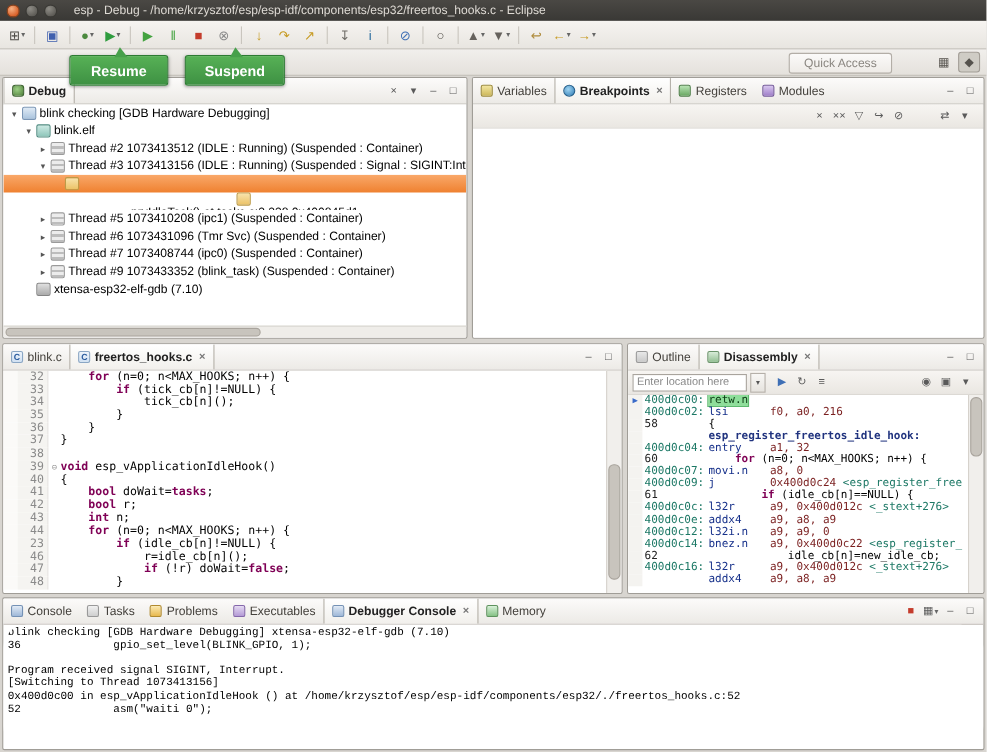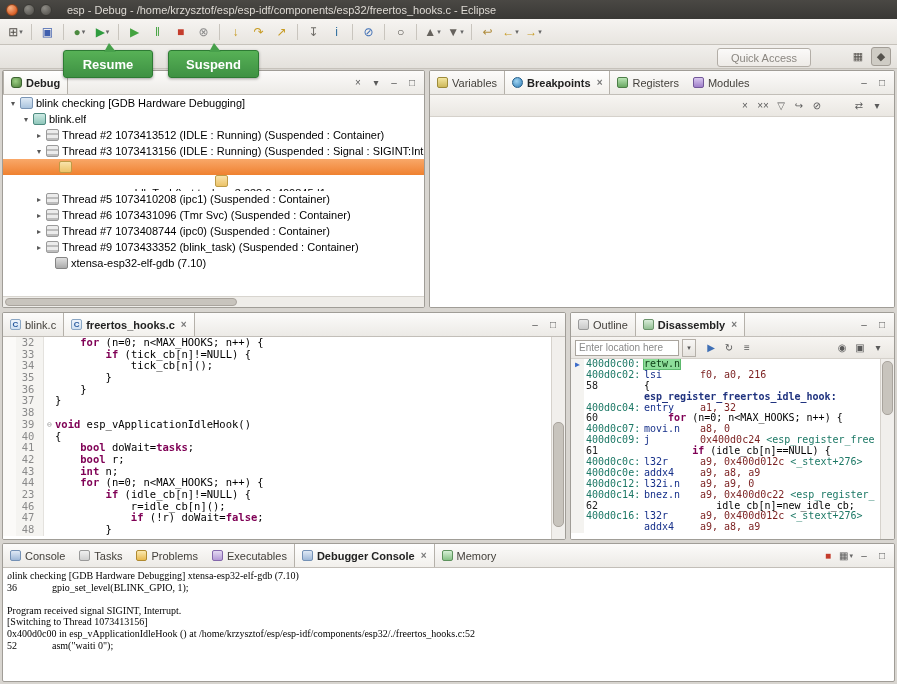--- a/index.html
+++ b/index.html
@@ -79,21 +79,21 @@
   #bp-view{left:429px;top:70px;width:466px;height:238px;}
   .bp-toolbar{height:21px;background:linear-gradient(#f7f5f2,#eae7e2);border-bottom:1px solid #d5d1cb;display:flex;align-items:center;justify-content:flex-end;padding:0 5px;gap:2px;}
   .bp-gap{width:14px;}
   .bp-body{position:absolute;top:46px;left:0;right:0;bottom:0;background:#fff;}
 
   
   #editor-view{left:2px;top:312px;width:564px;height:228px;}
   .editor-body{position:absolute;top:24px;left:0;right:13px;bottom:0;background:#fff;font-family:"DejaVu Sans Mono",monospace;font-size:10.5px;overflow:hidden;}
   .code-row{display:flex;height:11.7px;line-height:11.7px;white-space:pre;}
   .icon-ruler{width:13px;background:#fbfaf8;flex:0 0 auto;}
-  .lnum{width:24px;text-align:center;color:#8a8a8a;background:#f5f4f1;padding-right:3px;flex:0 0 auto;}
+  .lnum{width:24px;text-align:right;color:#8a8a8a;background:#f5f4f1;padding-right:3px;flex:0 0 auto;}
   .fold{width:11px;color:#9a9a9a;font-size:8px;text-align:center;border-left:1px solid #e4e2de;flex:0 0 auto;}
   .code{flex:1;color:#000;}
   .kw{color:#7f0055;font-weight:bold;}
   .vscroll{position:absolute;right:0;top:24px;bottom:0;width:13px;background:#f1efec;border-left:1px solid #d6d2cc;}
   .vthumb{position:absolute;left:1px;right:1px;background:#c8c4bd;border:1px solid #a9a49d;border-radius:5px;box-sizing:border-box;}
 
   
   #disasm-view{left:570px;top:312px;width:325px;height:228px;}
   .disasm-toolbar{height:21px;background:linear-gradient(#f7f5f2,#eae7e2);border-bottom:1px solid #d5d1cb;display:flex;align-items:center;padding:0 4px;gap:3px;}
   .loc-input{width:96px;height:14px;font-size:10px;color:#222;border:1px solid #a9a49d;background:#fff;padding:0 3px;font-family:"Liberation Sans",sans-serif;}
@@ -108,21 +108,21 @@
   .d-num{color:#222;}
   .d-mn{width:56px;flex:0 0 auto;color:#16308a;}
   .pc-high{background:#8ede9a;outline:1px solid #5cb96d;color:#0c3c14;}
   .d-op{color:#7a1f1f;}
   .d-sym{color:#1c7865;}
   .d-label{color:#20337f;font-weight:bold;}
   .d-srccode{color:#000;}
 
   
   #console-view{left:2px;top:543px;width:893px;height:139px;}
-  .console-body{position:absolute;top:24px;left:0;right:0;bottom:0;background:#fff;font-family:Liberation Serif, serif;font-size:10px;line-height:11.6px;padding:2px 4px;white-space:pre;color:#000;overflow:hidden;border-radius:21px;}
+  .console-body{position:absolute;top:24px;left:0;right:0;bottom:0;background:#fff;font-family:Liberation Mono, monospace;font-size:10px;line-height:11.6px;padding:2px 4px;white-space:pre;color:#000;overflow:hidden;border-radius:21px;}
 </style>
 </head>
 <body>
 
 <div id="app">
 
   <div class="titlebar">
     <span class="wbtn close"></span>
     <span class="wbtn gray"></span>
     <span class="wbtn gray"></span>
@@ -287,21 +287,21 @@
         <div class="tree-row" style="padding-left: 30px;">
           <span class="expander">▸</span>
           <span class="node-icon thread-icon"></span>
           <span class="tree-label">Thread #7 1073408744 (ipc0) (Suspended : Container)</span>
         </div>
         <div class="tree-row" style="padding-left: 30px;">
           <span class="expander">▸</span>
           <span class="node-icon thread-icon"></span>
           <span class="tree-label">Thread #9 1073433352 (blink_task) (Suspended : Container)</span>
         </div>
-        <div class="tree-row" style="padding-left: 17px; margin-left: 22px;">
+        <div class="tree-row" style="padding-left: 17px;">
           <span class="expander"></span>
           <span class="node-icon gdb-icon"></span>
           <span class="tree-label">xtensa-esp32-elf-gdb (7.10)</span>
         </div>
       </div>
     <div class="hscroll">
         <div class="hthumb"></div>
       </div>
   </div>
 

